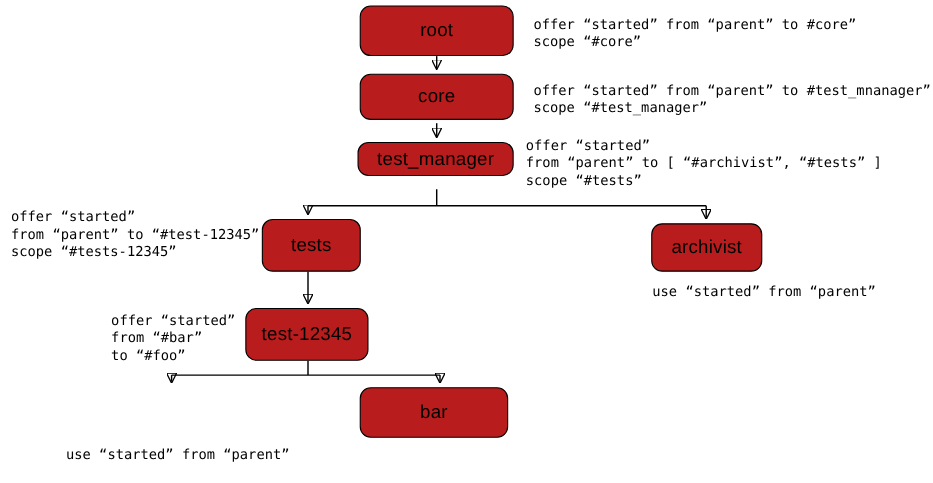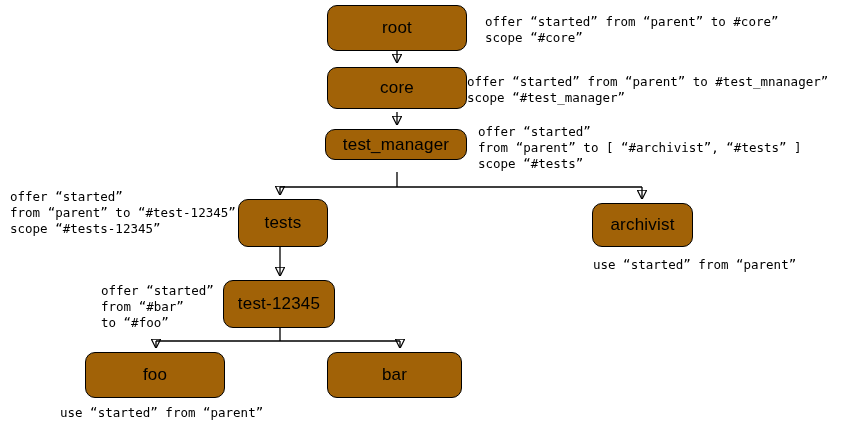--- a/index.html
+++ b/index.html
@@ -22,21 +22,21 @@
     height: 439px;
   }
   .edges path {
     stroke: #000000;
     stroke-width: 1.3;
     fill: none;
   }
   .node {
     position: absolute;
     box-sizing: border-box;
-    background: #a16207;
+    background: #b91c1c;
     border: 1.5px solid #000000;
     border-radius: 10px;
     display: flex;
     align-items: center;
     justify-content: center;
     font-family: "Liberation Sans", sans-serif;
     font-size: 17px;
     color: #000000;
     letter-spacing: 0.2px;
   }
@@ -76,28 +76,27 @@
   <div class="node" style="left:327px; top:67px; width:140px; height:42px">core</div>
 
   <div class="node" style="left:325px; top:129px; width:142px; height:31px">test_manager</div>
 
   <div class="node" style="left:238px; top:199px; width:90px; height:48px">tests</div>
 
   <div class="node" style="left:592px; top:203px; width:101px; height:44px">archivist</div>
 
   <div class="node" style="left:223px; top:280px; width:112px; height:48px">test-12345</div>
 
-  <div class="node" style="left:85px;  top:352px; width:140px; height:46px">foo</div>
 
   <div class="node" style="left:327px; top:352px; width:135px; height:46px">bar</div>
 
   <div class="ann" style="left:485px; top:14px">offer “started” from “parent” to #core”
 scope “#core”</div>
 
-  <div class="ann" style="left:467px; top:74px">offer “started” from “parent” to #test_mnanager”
+  <div class="ann" style="left:485px; top:74px">offer “started” from “parent” to #test_mnanager”
 scope “#test_manager”</div>
 
   <div class="ann" style="left:478px; top:124px">offer “started”
 from “parent” to [ “#archivist”, “#tests” ]
 scope “#tests”</div>
 
   <div class="ann" style="left:10px; top:189px">offer “started”
 from “parent” to “#test-12345”
 scope “#tests-12345”</div>
 

